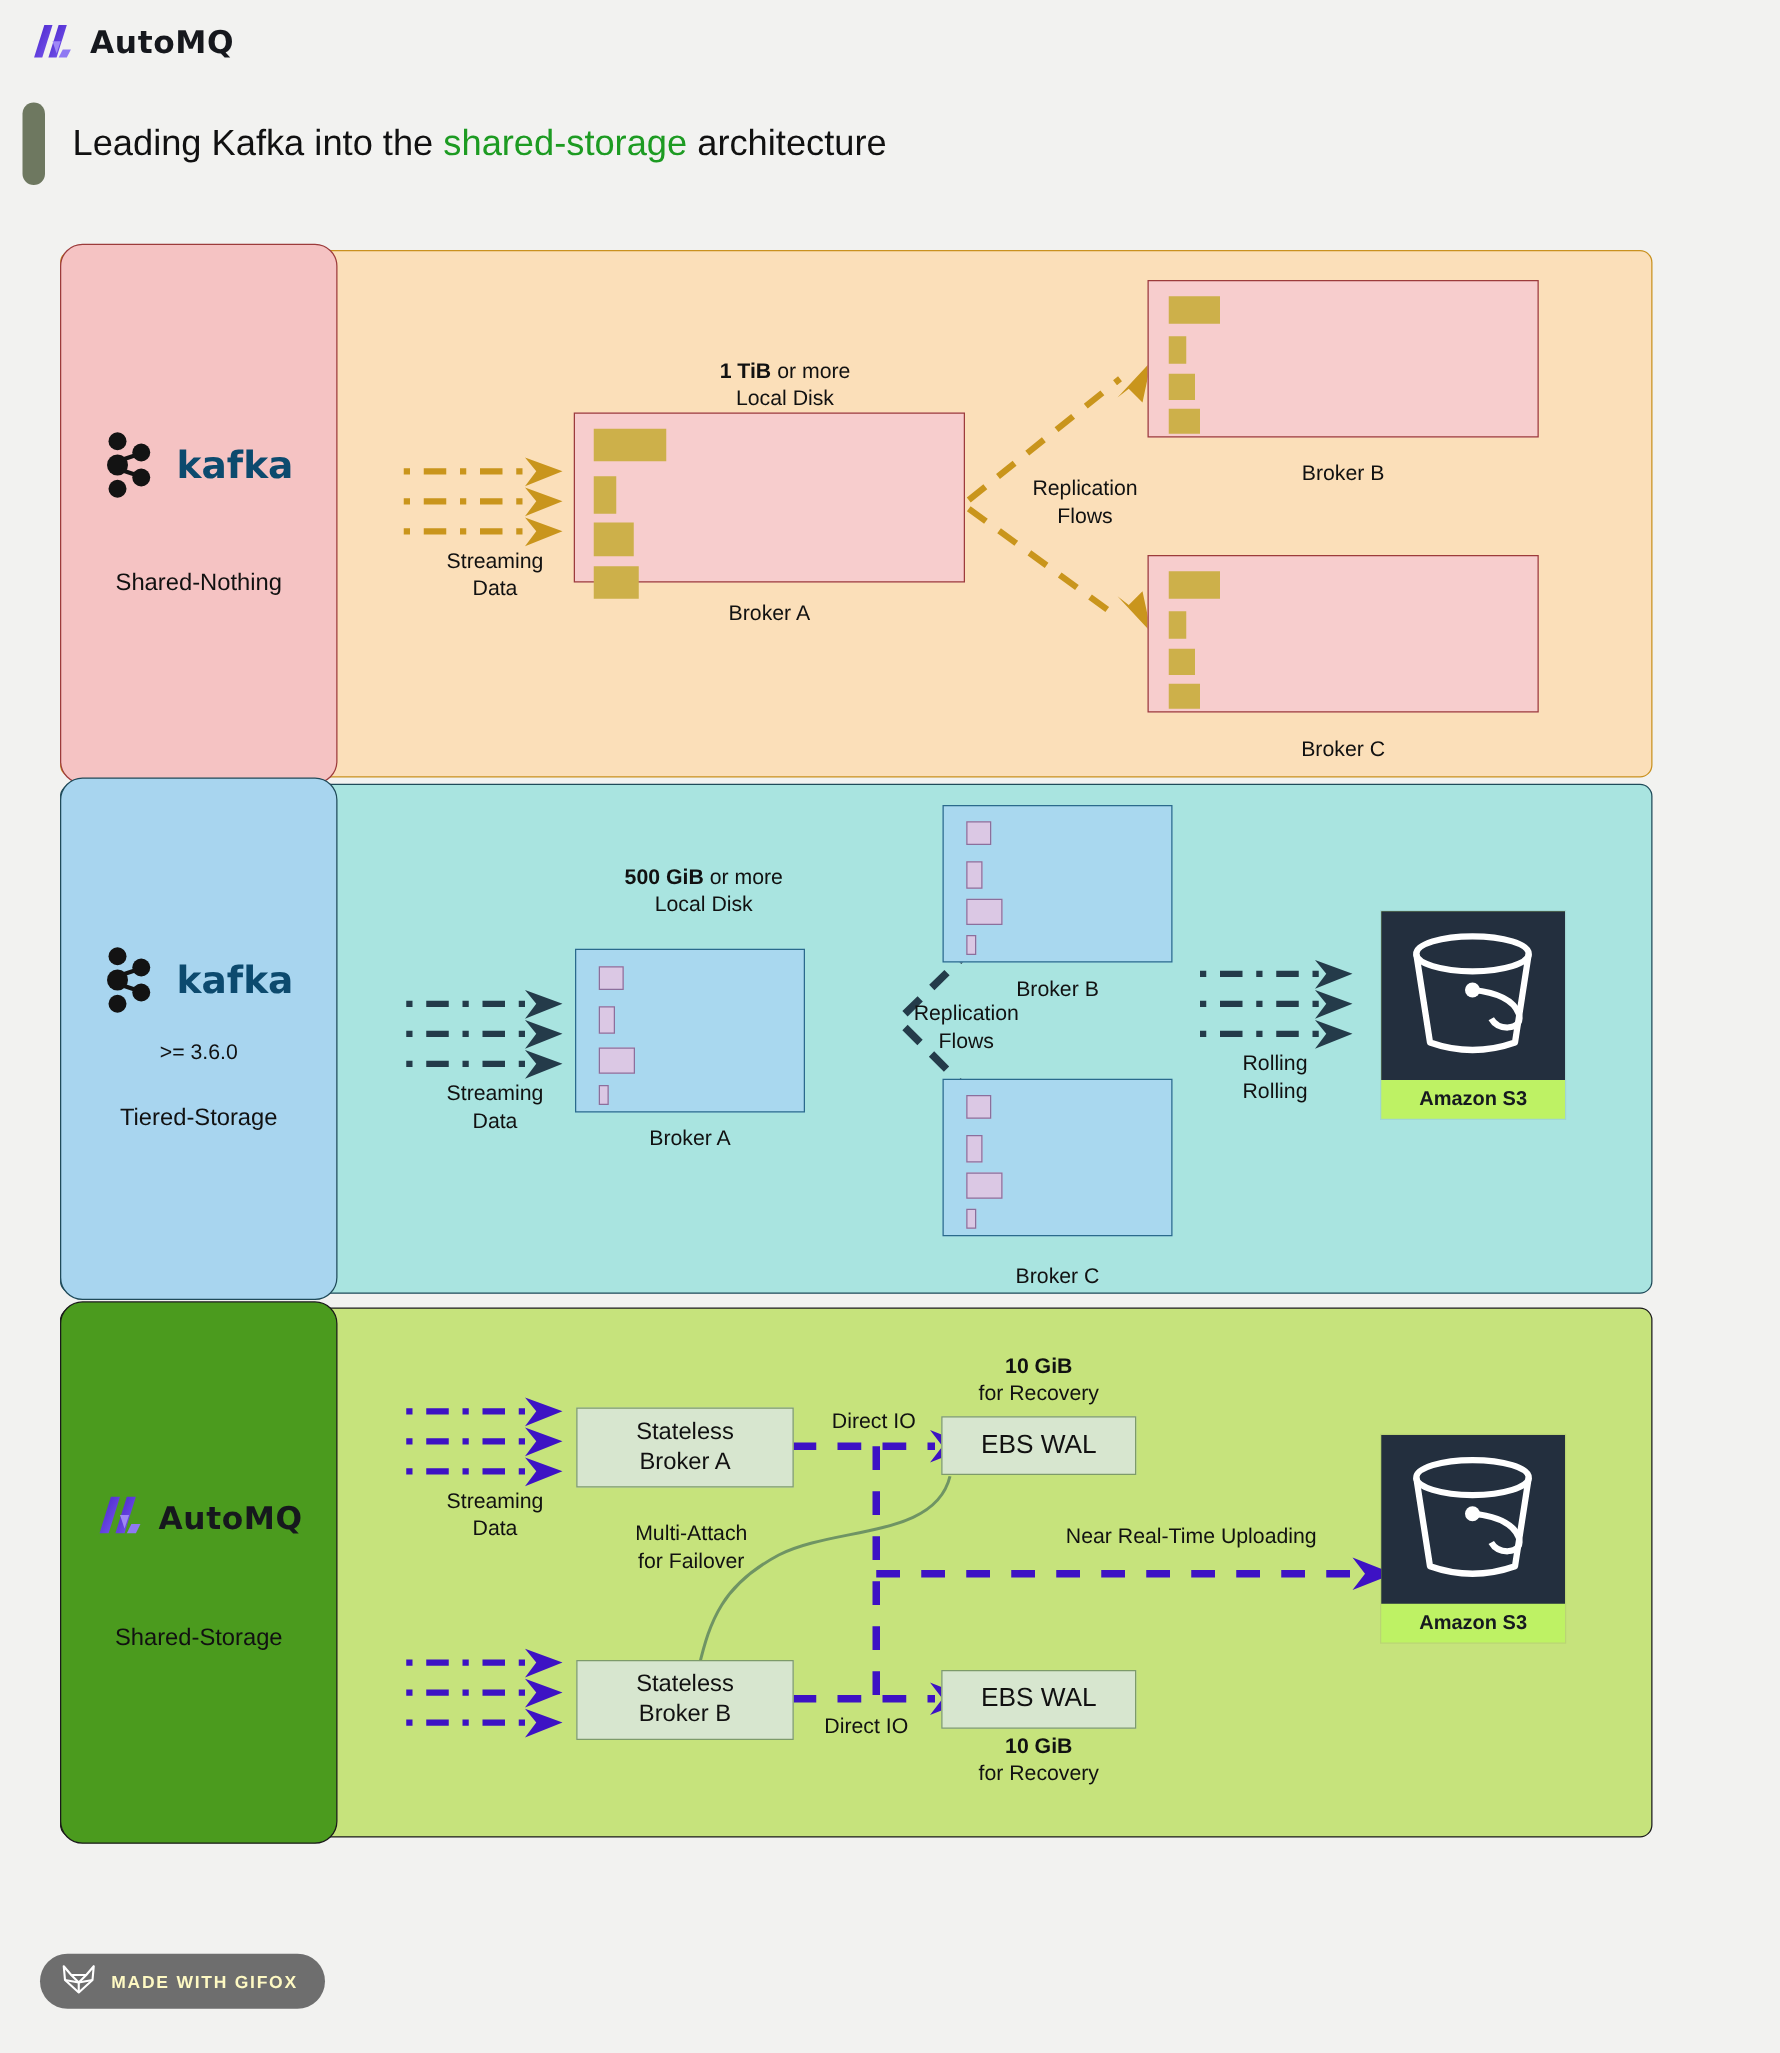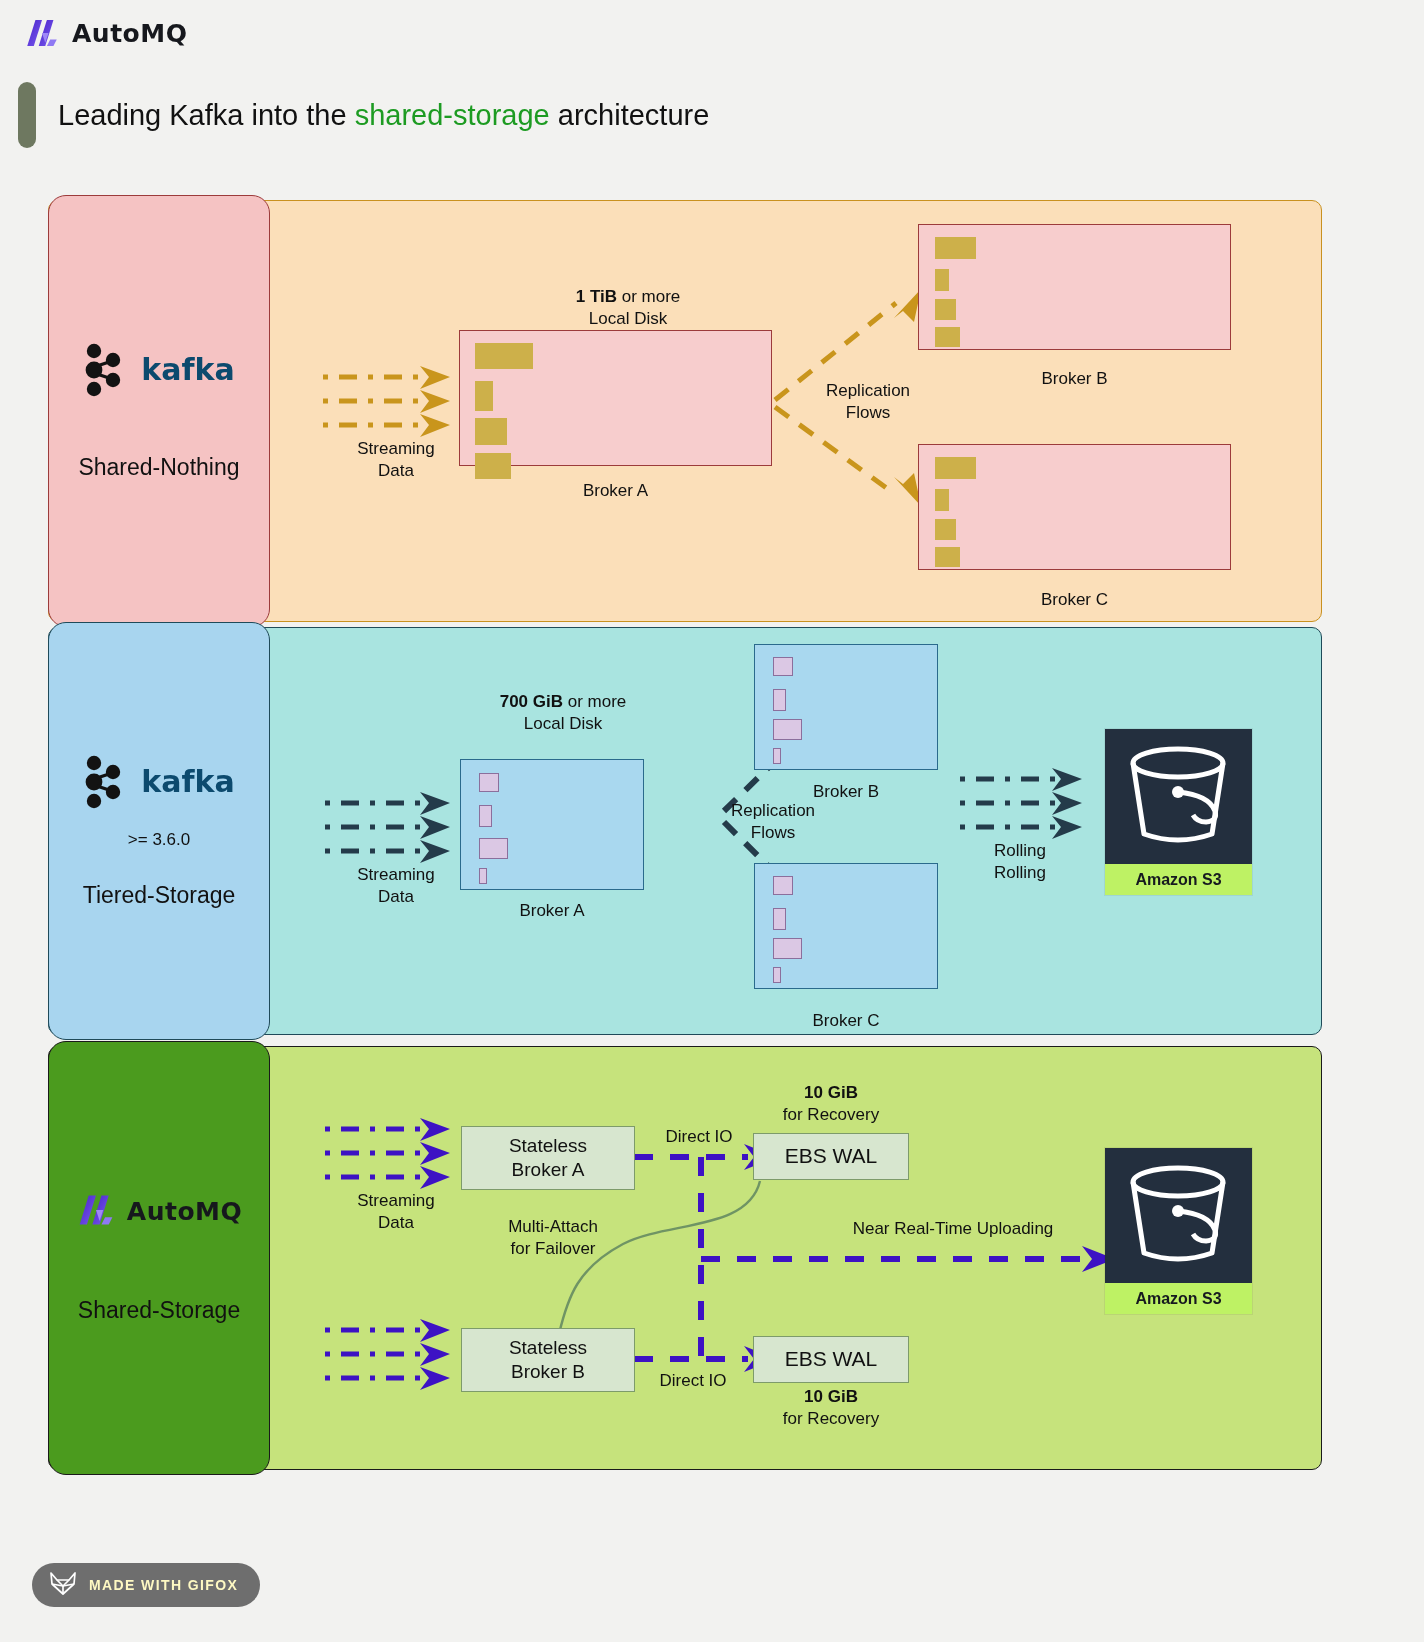--- a/index.html
+++ b/index.html
@@ -23,21 +23,21 @@
   .title-accent { color: #1d9b22; }
 
   
   .row { position: absolute; left: 48px; }
   .row-body { position: absolute; left: 0; top: 0; width: 100%; height: 100%; border-radius: 10px; }
   .row-label {
     position: absolute; left: 0; top: -5px; width: 222px; border-radius: 18px;
     display: flex; flex-direction: column; align-items: center; justify-content: center;
     z-index: 4;
   }
-  .row-label-title { font-size: 23px; color: #111; text-align: right; }
+  .row-label-title { font-size: 19px; color: #111; text-align: right; }
   .row-ver { font-size: 17px; color: #111; margin-top: 20px; }
 
   .r1 { top: 200px; width: 1274px; height: 422px; }
   .r1 .row-body { background: #fbdfb9; border: 1.5px solid #c9911f; }
   .r1 .row-label { height: 432px; background: #f5c3c3; border: 1.5px solid #9c3b3b; }
   .r2 { top: 627px; width: 1274px; height: 408px; }
   .r2 .row-body { background: #a9e4e0; border: 1.5px solid #1f4a59; }
   .r2 .row-label { height: 418px; background: #a8d5ef; border: 1.5px solid #1f4a59; }
   .r3 { top: 1046px; width: 1274px; height: 424px; }
   .r3 .row-body { background: #c6e37c; border: 1.5px solid #1a1a1a; }
@@ -261,21 +261,21 @@
         <path d="M1004 189 L1034 200 L1004 212 L1013 200 Z"></path>
       </g>
     </svg>
 
     <div class="cap" style="left:288px; top:237px; width:120px;">
       <span>Streaming</span><br>
       <span>Data</span>
     </div>
 
     <div class="cap" style="left:390px; top:64px; width:250px;">
-      <span><b>700 GiB</b><span> or more</span></span><br>
+      <span><b>500 GiB</b><span> or more</span></span><br>
       <span>Local Disk</span>
     </div>
 
     <div class="broker-box" style="left:412px; top:132px; width:184px; height:131px; background:#a9d8ef; border:1.5px solid #2a6a8c;">
       <div class="seg" style="left:18px; top:13px; width:20px; height:19px; background:#dbc8e4; border:1px solid #8b6f9c;"></div>
       <div class="seg" style="left:18px; top:45px; width:13px; height:22px; background:#dbc8e4; border:1px solid #8b6f9c;"></div>
       <div class="seg" style="left:18px; top:78px; width:29px; height:21px; background:#dbc8e4; border:1px solid #8b6f9c;"></div>
       <div class="seg" style="left:18px; top:108px; width:8px; height:16px; background:#dbc8e4; border:1px solid #8b6f9c;"></div>
     </div>
     <div class="cap" style="left:412px; top:273px; width:184px;">Broker A</div>

